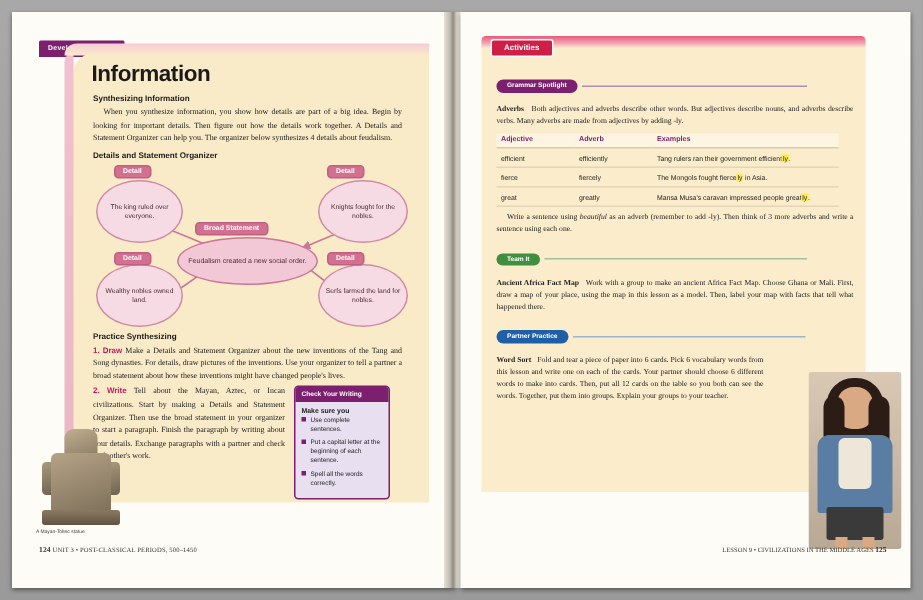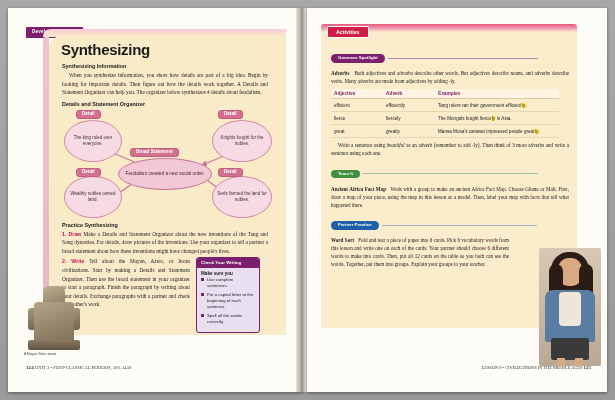--- a/index.html
+++ b/index.html
@@ -216,21 +216,21 @@
 </head>
 <body>
 
 <div class="spread">
 
   <div class="page page-left">
 
     <div class="tab">Develop Language</div>
 
     <div class="lesson-panel">
-      <h1 class="title">Synthesizing</h1>
+      <h1 class="title">Information</h1>
 
       <div class="content">
         <div class="sec-head">Synthesizing Information</div>
         <p class="body-txt indent">When you synthesize information, you show how details are part of a big idea. Begin by looking for important details. Then figure out how the details work together. A Details and Statement Organizer can help you. The organizer below synthesizes 4 details about feudalism.</p>
 
         <div class="sec-head" style="margin-top:4px;">Details and Statement Organizer</div>
 
         <div class="organizer">
           <svg class="arrows" width="212" height="108" viewBox="0 0 212 108">
             <defs>

